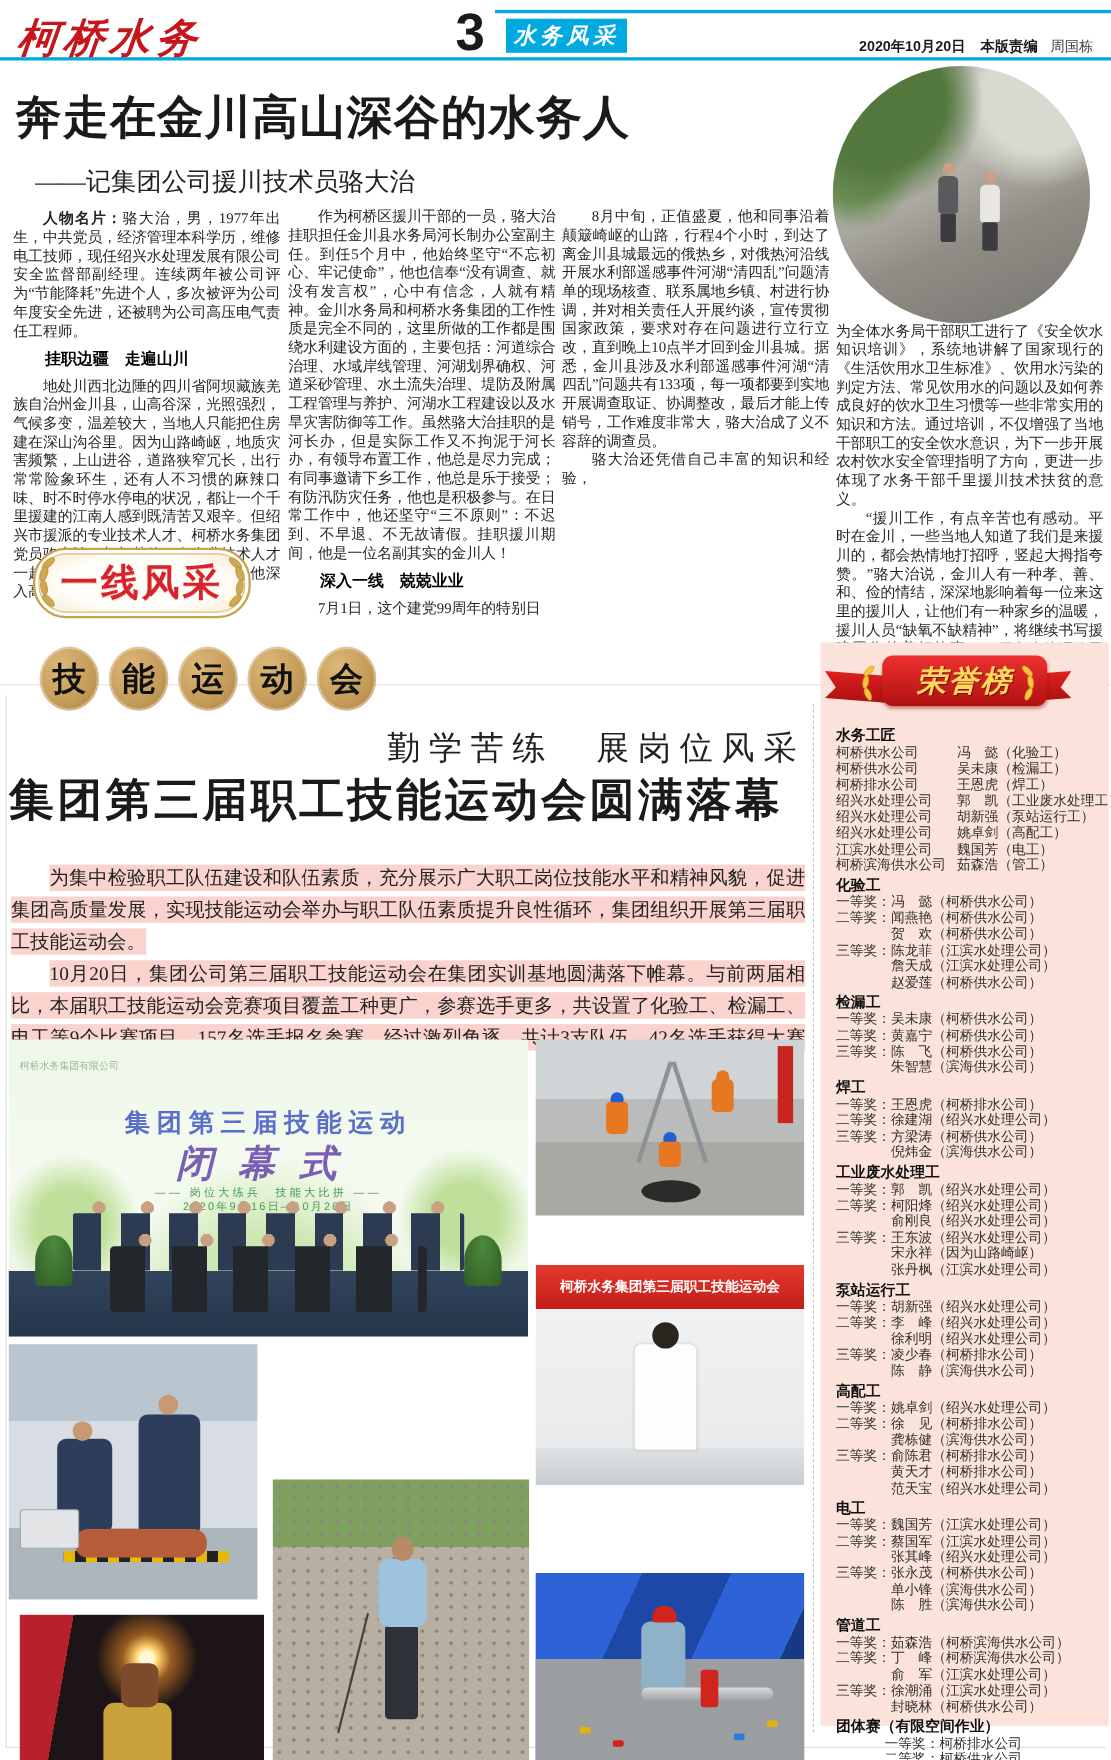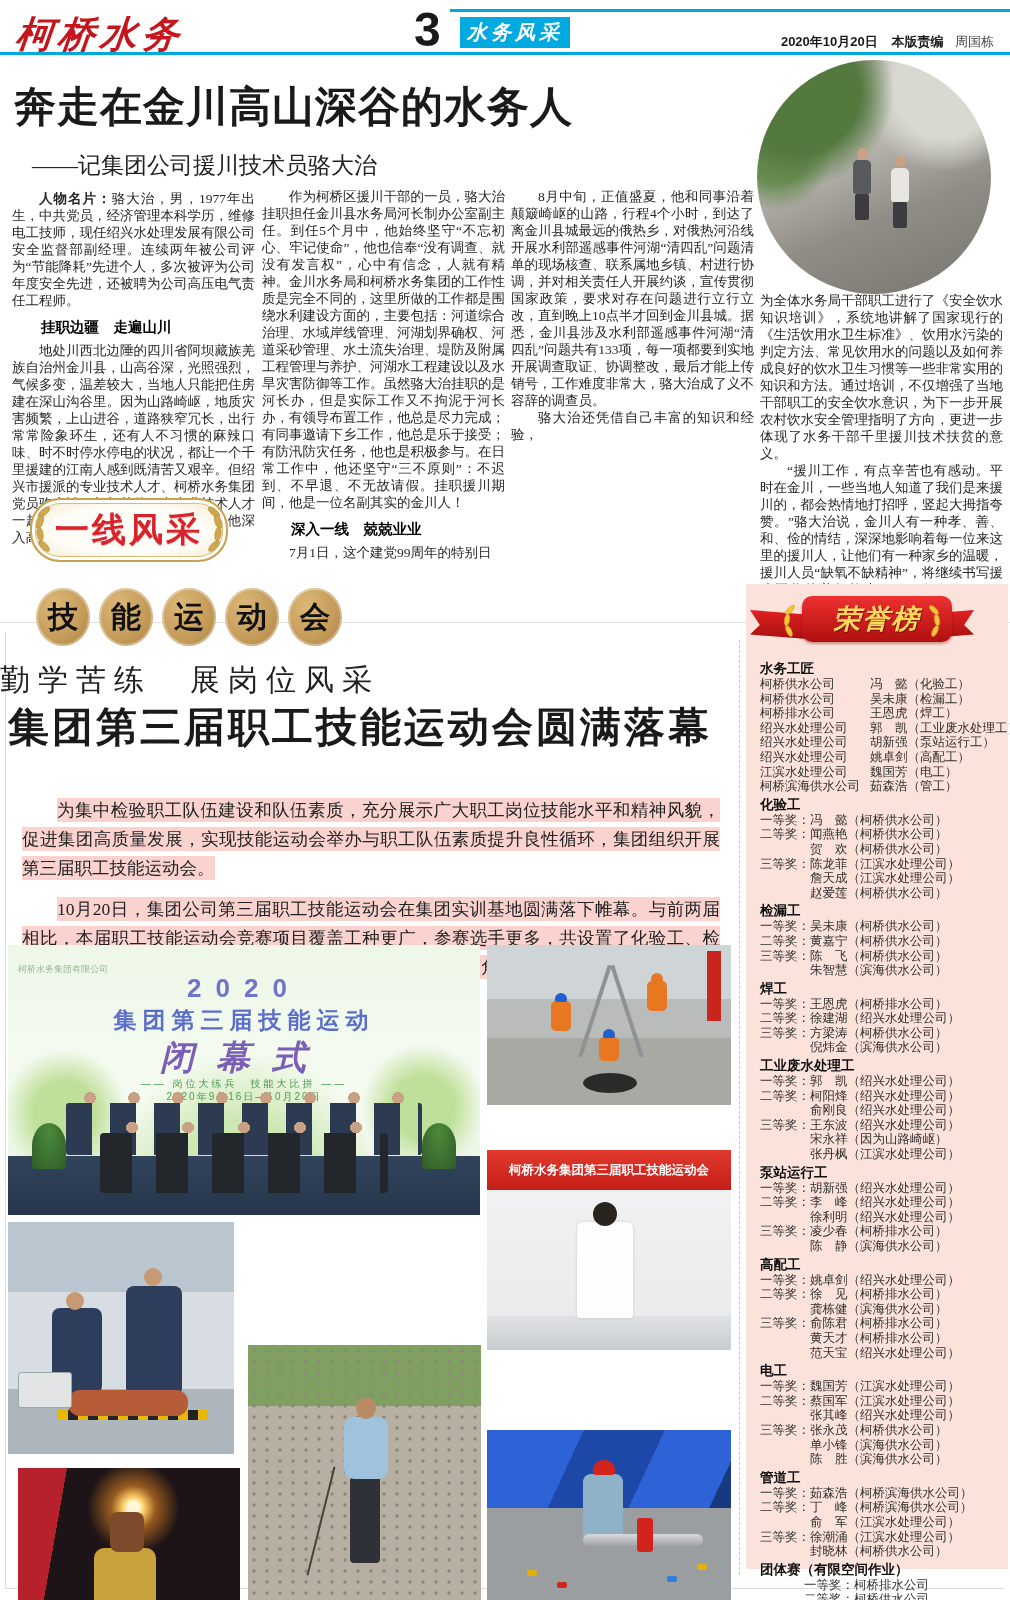--- a/index.html
+++ b/index.html
@@ -63,25 +63,25 @@
   .frame-left{left:5px;top:632px;height:956px;border-left:1px solid #dcdcdc;}
   .frame-bottom{left:5px;top:1588px;width:1000px;border-top:1px solid #dcdcdc;}
 
   .tag-circles{left:36px;top:588px;display:flex;gap:9px;}
   .tag-circle{width:54px;height:58px;border-radius:50%;
     background:radial-gradient(ellipse at 35% 30%,#dcb878 0%,#c49a58 60%,#a87f41 100%);
     box-shadow:inset 0 0 0 2px rgba(255,255,255,.35);
     display:flex;align-items:center;justify-content:center;
     font-size:30px;font-weight:bold;color:#111;font-family:"Liberation Serif",serif;}
 
-  .a2-kicker{left:0;top:660px;width:732px;text-align:left;font-size:30px;letter-spacing:8px;color:#222;}
+  .a2-kicker{left:0;top:660px;width:732px;text-align:right;font-size:30px;letter-spacing:8px;color:#222;}
   .a2-headline{left:8px;top:700px;width:726px;font-size:41px;font-weight:900;letter-spacing:3px;
     font-family:"Liberation Sans","DejaVu Sans",sans-serif;white-space:nowrap;}
   .a2-body{left:10px;top:784px;width:722px;font-size:17.5px;line-height:29px;text-align:justify;color:#222;}
-  .a2-body p{margin:12px;text-indent:2em;}
+  .a2-body p{margin:0;text-indent:2em;}
   .hl{background:#fad3cf;box-decoration-break:clone;-webkit-box-decoration-break:clone;padding:2px 0;}
 
   
   .photo{position:absolute;overflow:hidden;}
   #ph-ceremony{left:8px;top:945px;width:472px;height:270px;
     background:
       linear-gradient(to bottom, rgba(0,0,0,0) 78%, #31445c 78%, #26364b 100%),
       radial-gradient(circle at 12% 62%, #bfe09a 0 7%, rgba(191,224,154,0) 14%),
       radial-gradient(circle at 88% 60%, #bfe09a 0 7%, rgba(191,224,154,0) 14%),
       radial-gradient(circle at 50% 90%, #cde8b3 0 20%, rgba(205,232,179,0) 40%),
@@ -258,21 +258,20 @@
   <div class="abs a2-kicker">勤学苦练　展岗位风采</div>
   <div class="abs a2-headline">集团第三届职工技能运动会圆满落幕</div>
 
   <div class="abs a2-body">
     <p><span class="hl">为集中检验职工队伍建设和队伍素质，充分展示广大职工岗位技能水平和精神风貌，促进集团高质量发展，实现技能运动会举办与职工队伍素质提升良性循环，集团组织开展第三届职工技能运动会。</span></p>
     <p><span class="hl">10月20日，集团公司第三届职工技能运动会在集团实训基地圆满落下帷幕。与前两届相比，本届职工技能运动会竞赛项目覆盖工种更广，参赛选手更多，共设置了化验工、检漏工、电工等9个比赛项目，157名选手报名参赛。经过激烈角逐，共计3支队伍，42名选手获得大赛各类奖项。</span></p>
   </div>
 
   <div class="photo" id="ph-ceremony">
     <div class="stage-txt" style="top:6px;left:10px;width:auto;font-size:9px;color:rgba(80,130,90,.55)">柯桥水务集团有限公司</div>
-    <div class="stage-txt" style="top:16px;font-size:26px;font-weight:900;letter-spacing:14px;color:#6f74c9">2020</div>
     <div class="stage-txt" style="top:48px;font-size:23px;font-weight:900;letter-spacing:6px;color:#5b6ec9">集团第三届技能运动</div>
     <div class="stage-txt" style="top:78px;font-size:34px;font-weight:900;letter-spacing:22px;color:#7b5fb5;font-family:'Liberation Serif',serif;font-style:italic">闭幕式</div>
     <div class="stage-txt" style="top:120px;font-size:10px;letter-spacing:3px;color:#4a9a55">—— 岗位大练兵　技能大比拼 ——</div>
     <div class="stage-txt" style="top:133px;font-size:10px;letter-spacing:2px;color:#4a9a55">2020年9月16日—10月20日</div>
     <div class="stage-heads"></div>
     <div class="stage-bodies"></div>
     <div class="seated-heads"></div>
     <div class="seated-bodies"></div>
     <div class="plant" style="left:24px"></div>
     <div class="plant" style="right:24px"></div>

